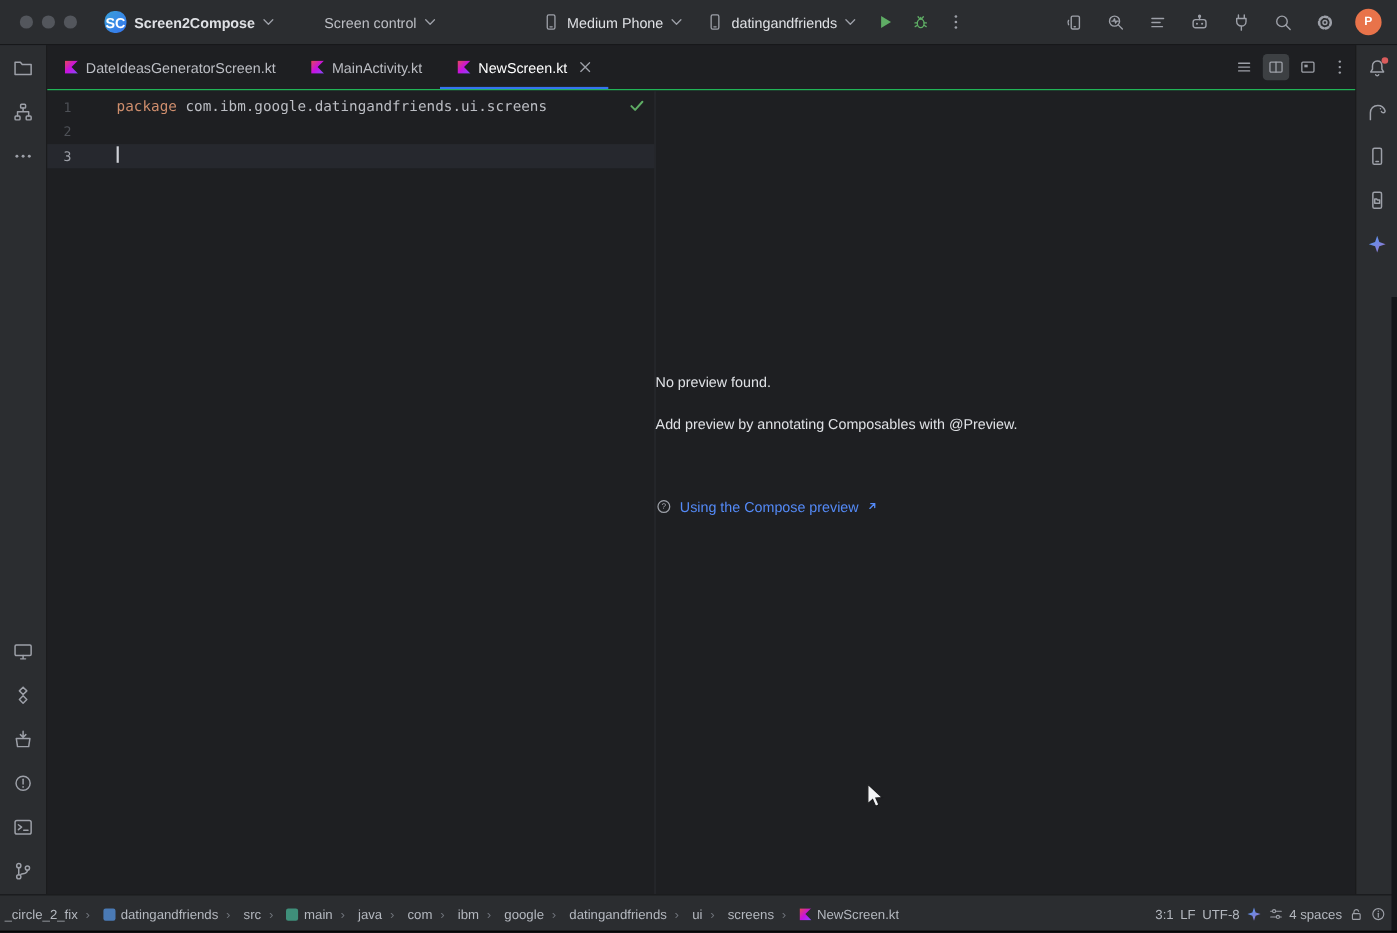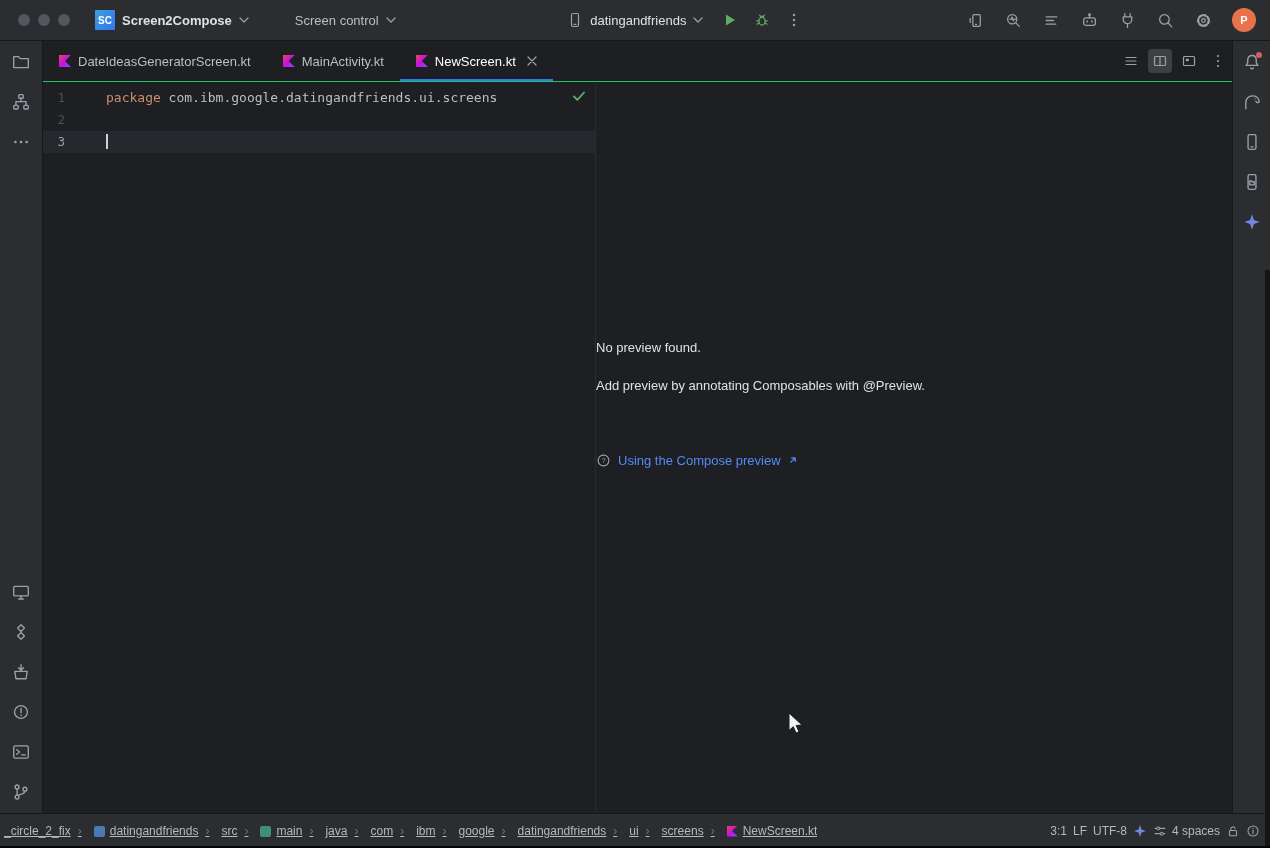--- a/index.html
+++ b/index.html
@@ -15,21 +15,21 @@
   .titlebar {
     position:absolute; top:0; left:0; right:0; height:41px;
     background:#2b2d30; border-bottom:1px solid #17181a;
     display:flex; align-items:center; padding:0 10px;
   }
   .traffic { display:flex; gap:8px; margin:0 16px 0 8px; }
   .traffic span { width:12px; height:12px; border-radius:50%; background:#53565c; }
   .chip { display:flex; align-items:center; gap:7px; height:30px; padding:0 9px; border-radius:6px; cursor:default; }
   .chip .lbl { color:#dfe1e5; }
   .proj-badge {
-    width:20px; height:20px; border-radius:1px; color:#fff; font-size:10px; font-weight:bold;
+    width:20px; height:20px; border-radius:9px; color:#fff; font-size:13px; font-weight:bold;
     display:flex; align-items:center; justify-content:center;
     background:linear-gradient(135deg,#39a0d8,#3574f0);
   }
   .proj-name { font-weight:600; }
   .vc-chip { margin-left:28px; }
   .vc-chip .lbl { color:#bcbec4; }
   .tb-center { display:flex; align-items:center; margin-left:auto; gap:4px; }
   .tb-right  { display:flex; align-items:center; margin-left:auto; gap:10px; padding-right:4px; }
   .iconbtn { width:28px; height:28px; border-radius:6px; display:flex; align-items:center; justify-content:center; }
   .avatar {
@@ -80,21 +80,21 @@
   .pline { position:absolute; left:0; right:0; display:flex; justify-content:flex-start; align-items:center; gap:7px; height:18px; color:#dfe1e5; }
   .plink { color:#548af7; }
 
   
   .statusbar {
     position:absolute; left:0; right:0; bottom:0; height:35px;
     background:#2b2d30; border-top:1px solid #17181a;
     display:flex; align-items:center; padding:0 10px 0 4px;
     font-size:12px; color:#b4b8bf;
   }
-  .crumbs { display:flex; align-items:center; white-space:nowrap; overflow:hidden;text-decoration:underline; }
+  .crumbs { display:flex; align-items:center; white-space:nowrap; overflow:hidden; }
   .crumb { display:flex; align-items:center; gap:5px; }
   .crumb + .crumb::before { content:"›"; color:#6f737a; margin:0 7px; }
   .mod-icon { width:11px; height:11px; border-radius:2px; background:#4a7ab5; }
   .src-icon { width:11px; height:11px; border-radius:2px; background:#3f8f7a; }
   .kt-mini { width:11px; height:11px; }
   .sb-right { margin-left:auto; display:flex; align-items:center; gap:6px; }
   .sb-item { display:flex; align-items:center; gap:5px; }
 
   .right-edge { position:absolute; right:0; top:270px; bottom:0; width:5px; background:#141518; z-index:5; }
   .bottom-line { position:absolute; left:0; right:0; bottom:0; height:2px; background:#050506; z-index:6; }
@@ -135,20 +135,30 @@
           <path d="M1 1l4 4 4-4"></path>
         </svg>
     </div>
 
     <div class="tb-center">
       <div class="chip">
         <svg class="ic" width="16" height="16" viewBox="0 0 16 16">
             <rect x="4.5" y="1.5" width="7" height="13" rx="1.4"></rect>
             <path d="M7 12.4h2"></path>
           </svg>
+        <span class="lbl">Medium Phone</span>
+        <svg class="ic" width="10" height="6" viewBox="0 0 10 6">
+            <path d="M1 1l4 4 4-4"></path>
+          </svg>
+      </div>
+      <div class="chip">
+        <svg class="ic" width="16" height="16" viewBox="0 0 16 16">
+            <rect x="4.5" y="1.5" width="7" height="13" rx="1.4"></rect>
+            <path d="M7 12.4h2"></path>
+          </svg>
         <span class="lbl">datingandfriends</span>
         <svg class="ic" width="10" height="6" viewBox="0 0 10 6">
             <path d="M1 1l4 4 4-4"></path>
           </svg>
       </div>
       <div class="iconbtn">
         <svg width="16" height="16" viewBox="0 0 16 16">
             <path d="M4 2.5l9 5.5-9 5.5z" fill="#5fad65"></path>
           </svg>
       </div>

